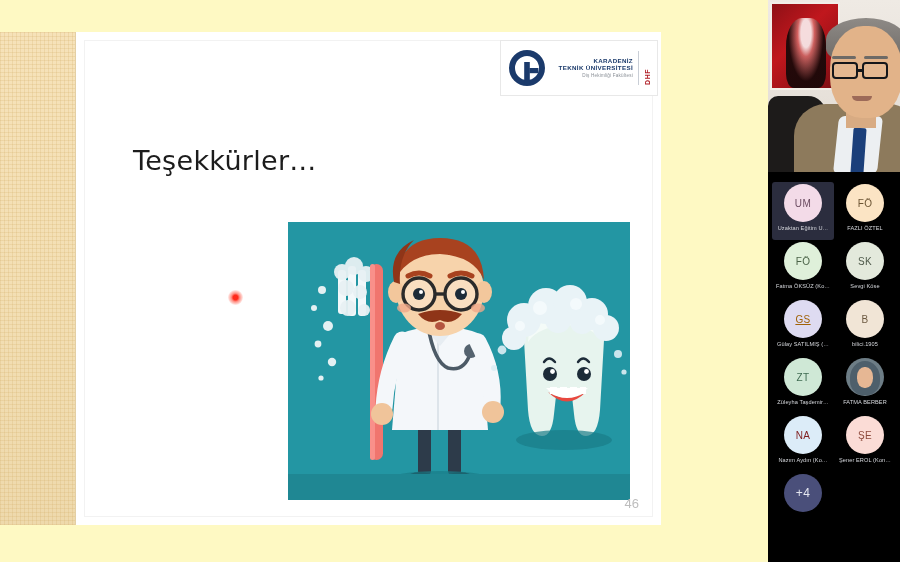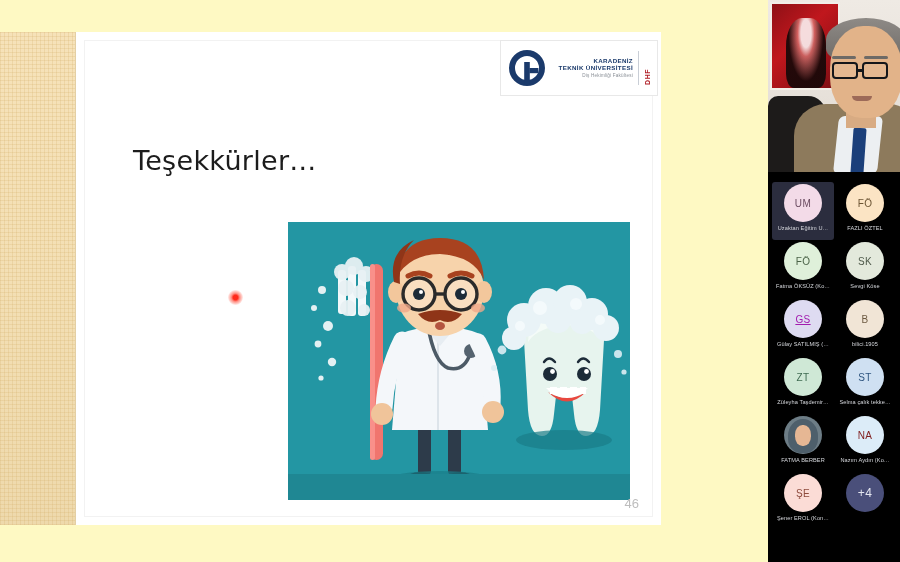--- a/index.html
+++ b/index.html
@@ -354,34 +354,30 @@
         </div>
         <div class="ptile">
           <div class="pav" style="background: rgb(223, 240, 218); color: rgb(75, 99, 72);">FÖ</div>
           <div class="pname">Fatma ÖKSÜZ (Ko…</div>
         </div>
         <div class="ptile">
           <div class="pav" style="background: rgb(227, 233, 220); color: rgb(79, 90, 75); text-align: right;">SK</div>
           <div class="pname">Sevgi Köse</div>
         </div>
         <div class="ptile">
-          <div class="pav" style="background: rgb(222, 219, 241); color: #a21caf; text-decoration: underline;">GS</div>
+          <div class="pav" style="background: rgb(222, 219, 241); color: #a16207; text-decoration: underline;">GS</div>
           <div class="pname">Gülay  SATILMIŞ (…</div>
         </div>
         <div class="ptile">
           <div class="pav" style="background: rgb(241, 229, 214); color: rgb(109, 90, 66);">B</div>
           <div class="pname">bilici.1905</div>
         </div>
         <div class="ptile">
           <div class="pav" style="background: rgb(207, 232, 214); color: rgb(63, 107, 82);">ZT</div>
           <div class="pname">Züleyha Taşdemir…</div>
-        </div>
-        <div class="ptile">
-          <div class="pav" style="background: rgb(207, 224, 242); color: rgb(47, 85, 128);">ST</div>
-          <div class="pname">Selma çalık tekke…</div>
         </div>
         <div class="ptile">
           <div class="pav photo" style="background: rgb(109, 125, 134); color: rgb(255, 255, 255);">
             <div class="ph-scarf"></div>
             <div class="ph-face"></div>
           </div>
           <div class="pname">FATMA BERBER</div>
         </div>
         <div class="ptile">
           <div class="pav" style="background: rgb(220, 236, 248); color: #7f1d1d;">NA</div>

